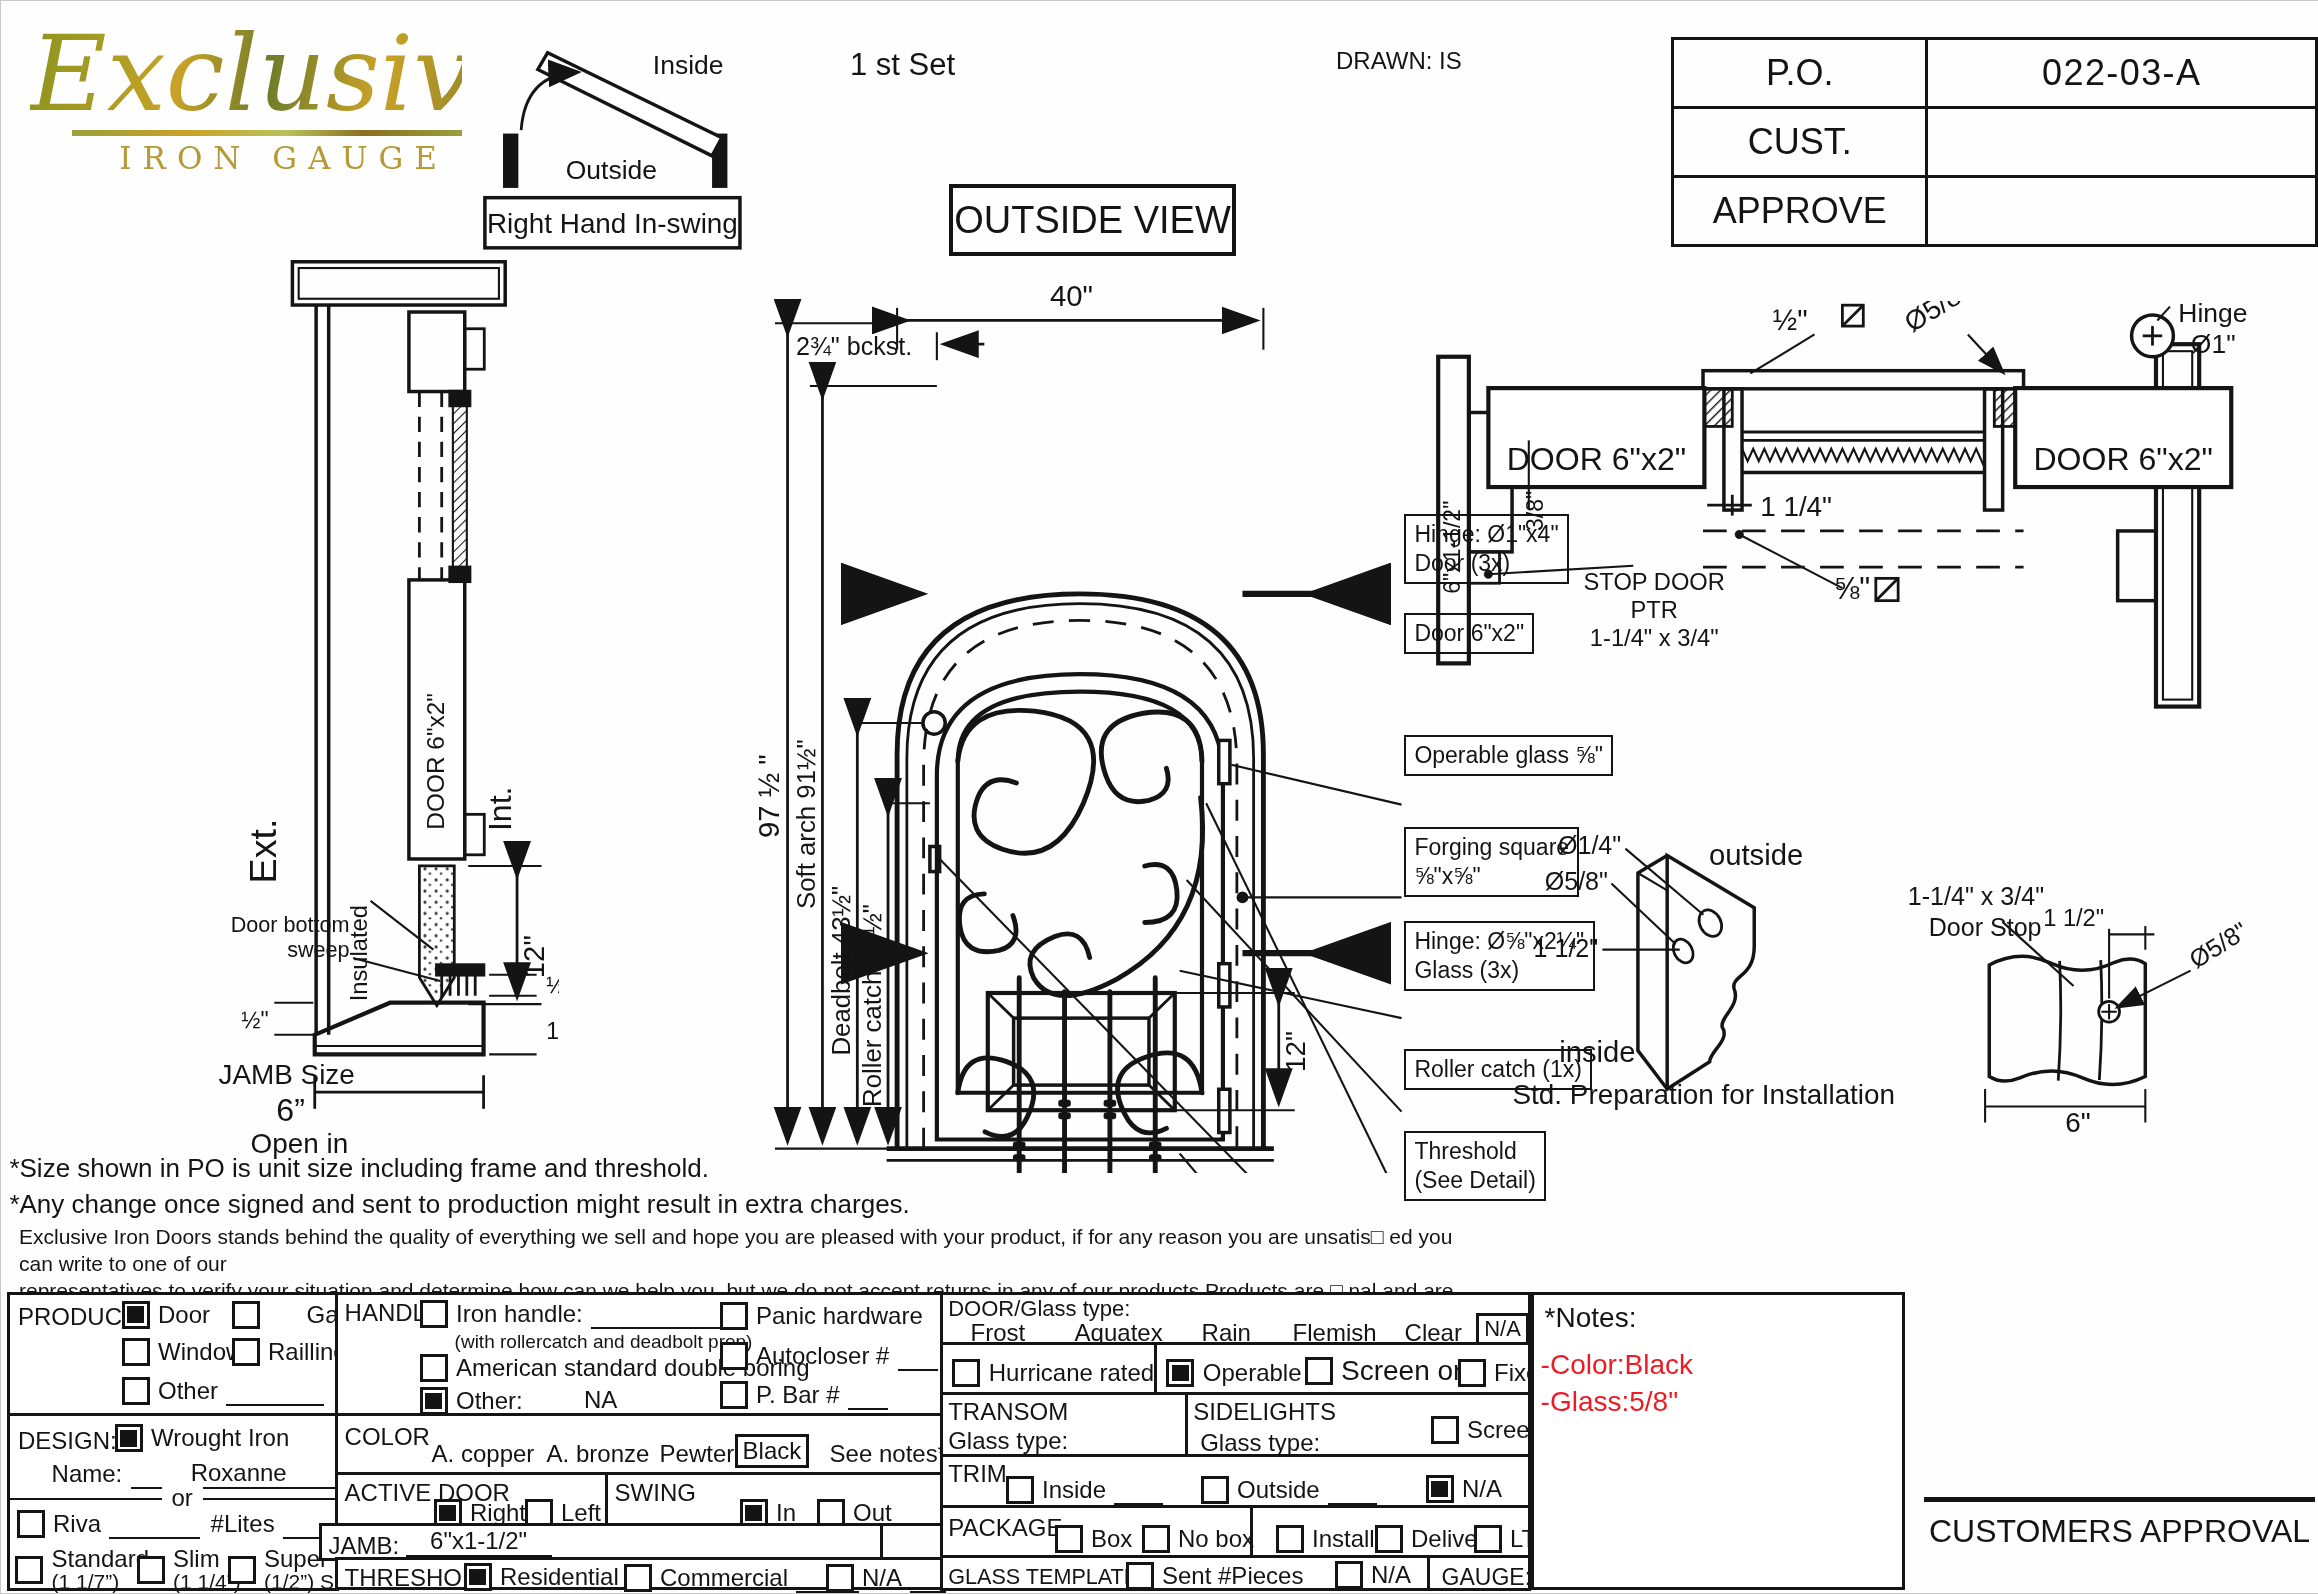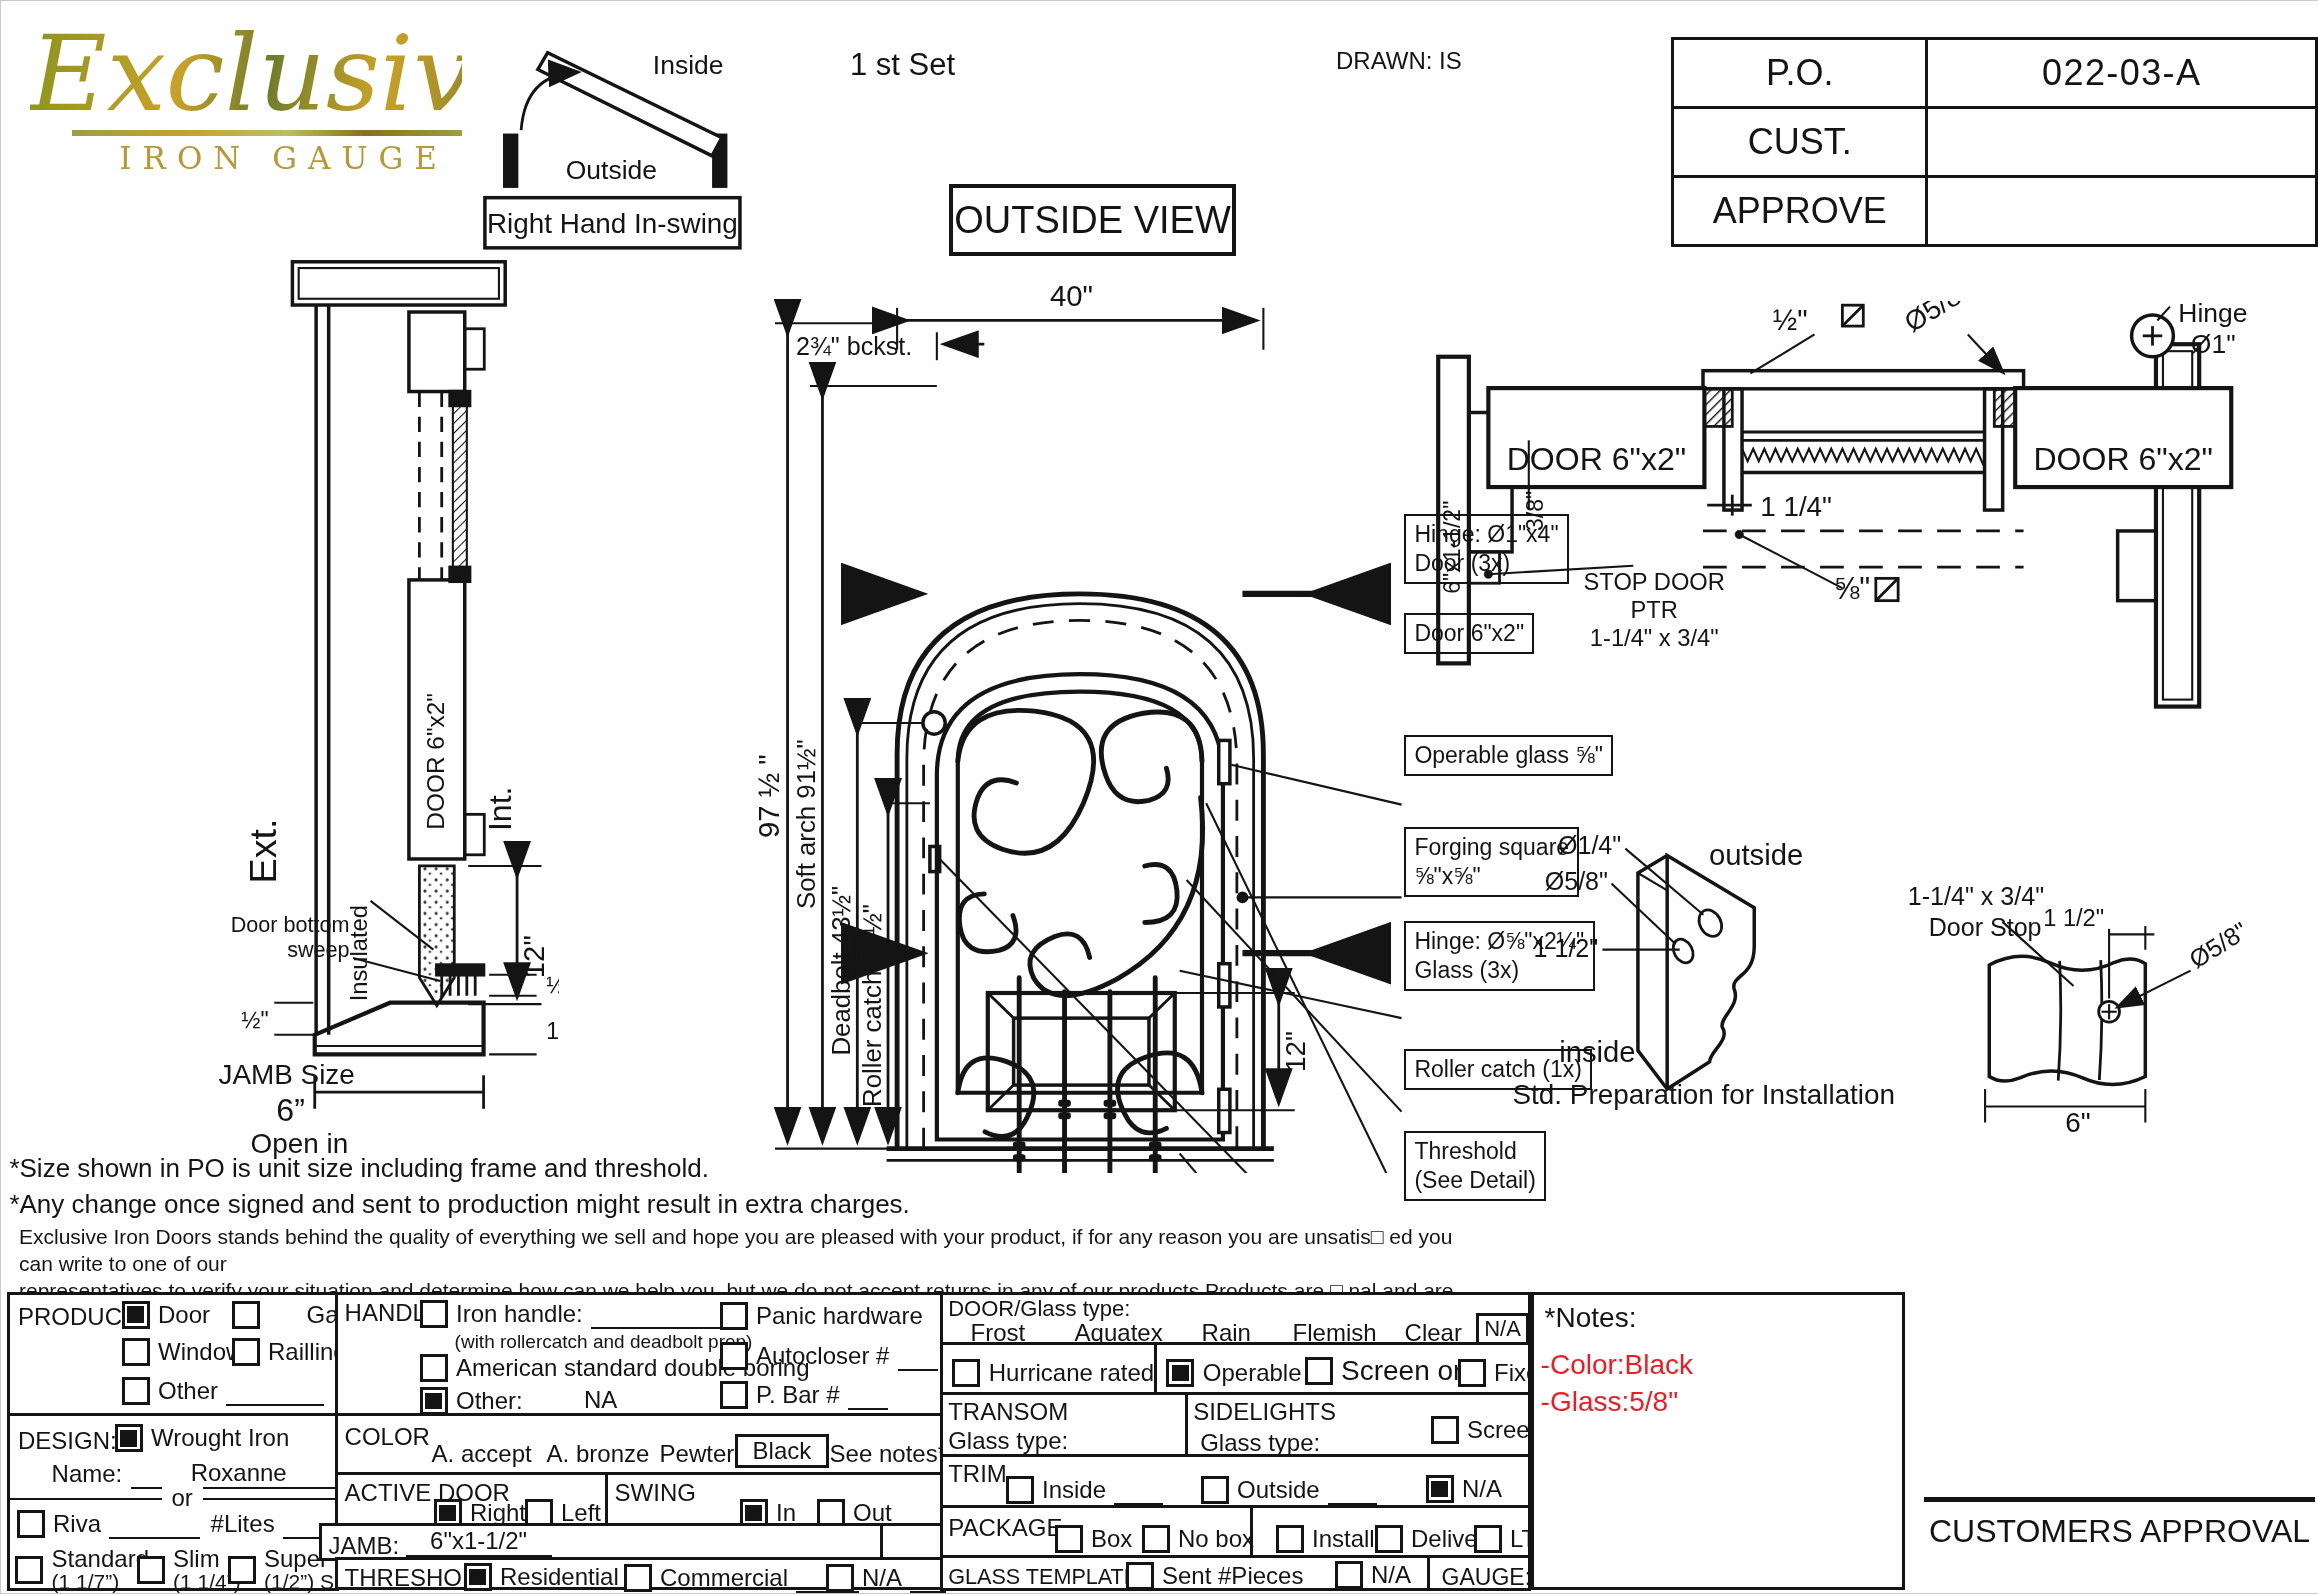--- a/index.html
+++ b/index.html
@@ -26,21 +26,21 @@
   
   .big-note{font-size:26px;}
   .para{font-size:21px;line-height:27px;}
   
   .fbox{position:absolute;border:3.5px solid #141414;background:#fff;box-sizing:border-box;}
   .flabel{font-size:24px;}
   .opt{display:inline-flex;align-items:center;gap:8.4px;font-size:24px;white-space:nowrap;}
   .cb{display:inline-block;width:22px;height:22px;border:3.5px solid #141414;position:relative;background:#fff;flex:none;}
   .cb.on::after{content:"";position:absolute;inset:2.8px;background:#141414;}
   .fld{display:inline-block;border-bottom:2.8px solid #141414;text-align:center;font-size:24px;height:28px;vertical-align:bottom;}
-  .boxed{border:3.5px solid #141414;padding:0 15px;display:inline-block;}
+  .boxed{border:3.5px solid #141414;padding:0 5px;display:inline-block;}
   .red{color:#ed1c24;}
   .approve-line{height:4.9px;background:#141414;}
   .approval-text{font-size:32px;text-align:center;}
 </style>
 </head>
 <body>
 
 <div class="page">
 
   <div class="abs" style="left:29px;top:21px;width:432px;">
@@ -525,21 +525,21 @@
       <span class="opt abs" style="left:382px;top:85px;">
           <span class="cb"></span>
           <span>P. Bar #</span>
           <span class="fld" style="width:40px;"></span>
         </span>
     </div>
 
     <div class="fbox" style="left:328px;top:121px;width:608px;height:63px;">
       <span class="flabel abs" style="left:7px;top:7px;">COLOR</span>
       <span class="abs opt" style="left:94px;top:24px;">
-          <span>A. accept</span>
+          <span>A. copper</span>
         </span>
       <span class="abs opt" style="left:209px;top:24px;">
           <span>A. bronze</span>
         </span>
       <span class="abs opt" style="left:322px;top:24px;">
           <span>Pewter</span>
         </span>
       <span class="abs boxed" style="left:397px;top:18px;font-size:24px;">Black</span>
       <span class="abs opt" style="left:492px;top:24px;">See notes*</span>
     </div>

